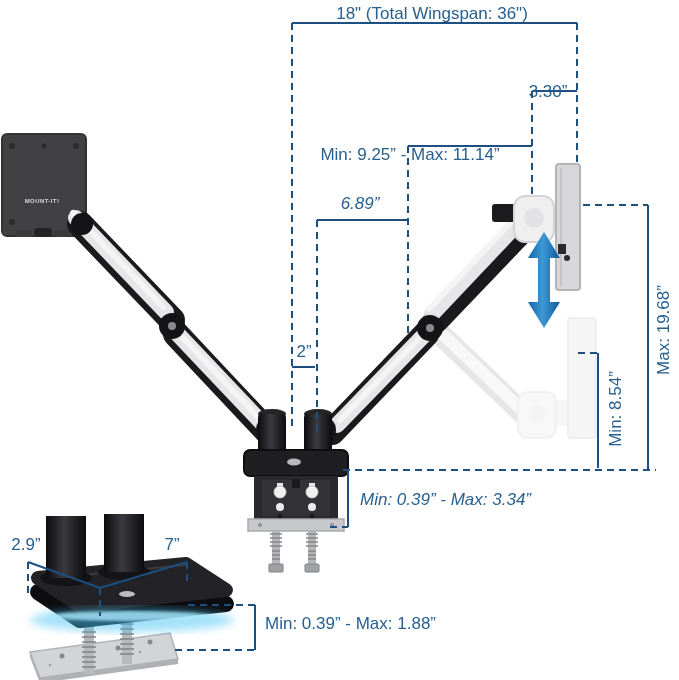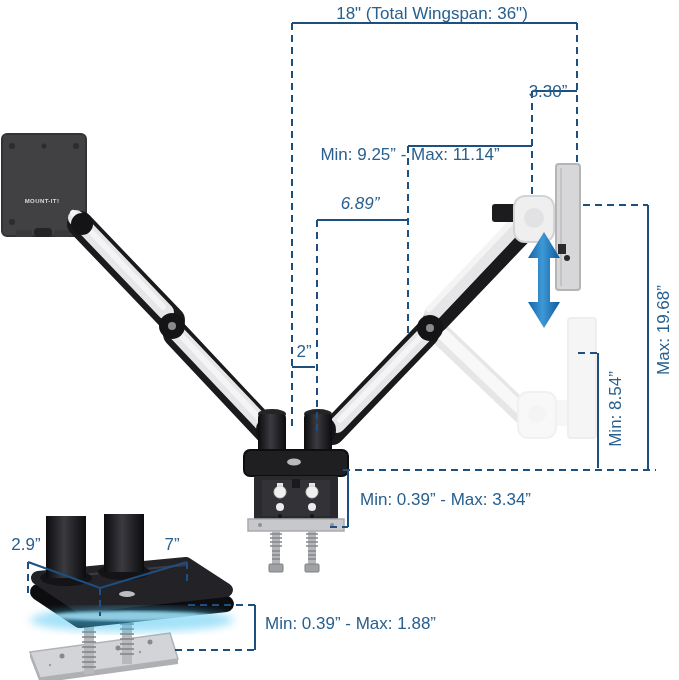--- a/index.html
+++ b/index.html
@@ -205,21 +205,21 @@
   <div class="lbl center" style="left:288px;top:116px;width:244px;margin-top:29px;">Min: 9.25” - Max: 11.14”</div>
 
   <div class="lbl center" style="left:318px;top:194px;width:84px;font-style:italic;">6.89”</div>
 
   <div class="lbl center" style="left:286px;top:342px;width:36px;">2”</div>
 
   <div class="lbl rot" style="left:604px;top:320px;width:120px;">Max: 19.68”</div>
 
   <div class="lbl rot" style="left:566px;top:399px;width:100px;">Min: 8.54”</div>
 
-  <div class="lbl" style="left:360px;top:490px;">Min: 0.39” - Max: 3.34”</div>
+  <div class="lbl" style="left:360px;top:490px;font-style:italic;">Min: 0.39” - Max: 3.34”</div>
 
   <div class="lbl center" style="left:4px;top:535px;width:44px;">2.9”</div>
 
   <div class="lbl center" style="left:150px;top:535px;width:44px;">7”</div>
 
   <div class="lbl" style="left:265px;top:614px;">Min: 0.39” - Max: 1.88”</div>
 
   <div class="logo" style="left:15px;top:198px;width:54px;">MOUNT-IT!</div>
 
 </div>

